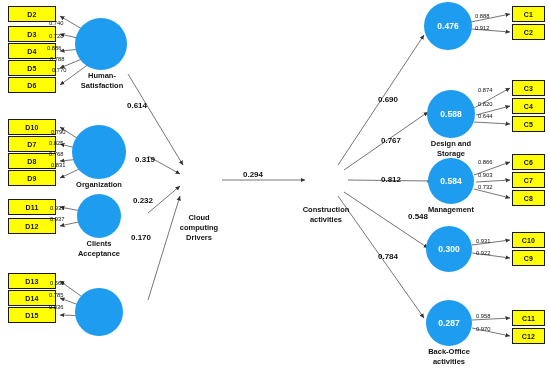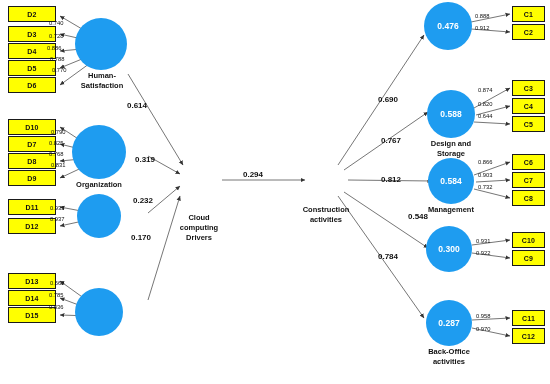--- a/index.html
+++ b/index.html
@@ -179,20 +179,22 @@
   <div class="load" style="left:49px;top:304px;">0.836</div>
 
   <div class="lv" style="left:75px;top:18px;width:52px;height:52px;"></div>
   <div class="cap" style="left:66px;top:71px;width:72px;">Human-
 Satisfaction</div>
 
   <div class="lv" style="left:72px;top:125px;width:54px;height:54px;"></div>
   <div class="cap" style="left:63px;top:180px;width:72px;">Organization</div>
 
   <div class="lv" style="left:77px;top:194px;width:44px;height:44px;"></div>
+  <div class="cap" style="left:63px;top:239px;width:72px;">Clients
+Acceptance</div>
 
   <div class="lv" style="left:75px;top:288px;width:48px;height:48px;"></div>
 
   <div class="path" style="left:127px;top:101px;text-align:center;">0.614</div>
   <div class="path" style="left:135px;top:155px;">0.319</div>
   <div class="path" style="left:133px;top:196px;">0.232</div>
   <div class="path" style="left:131px;top:233px;">0.170</div>
 
   <div class="cap" style="left:163px;top:205px;width:72px;margin-top:8px;">Cloud
 computing

